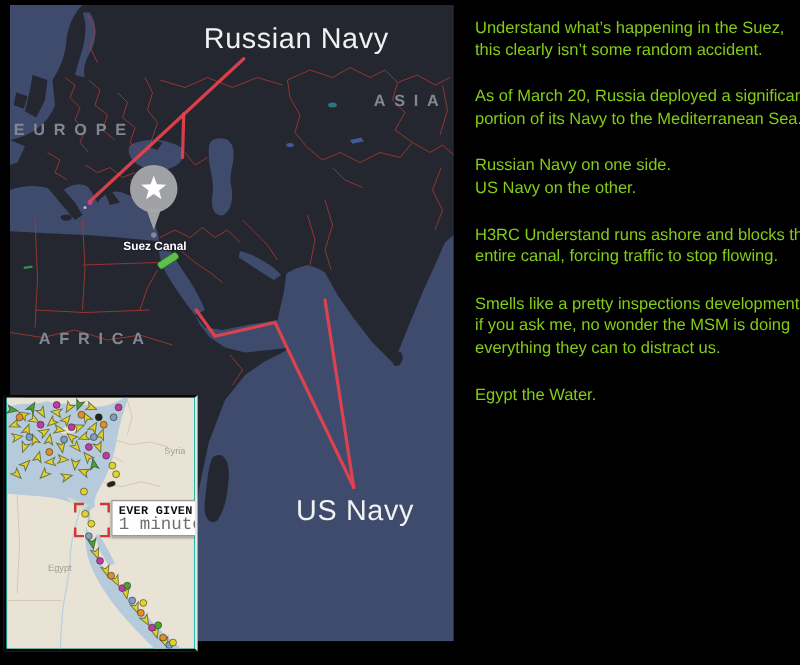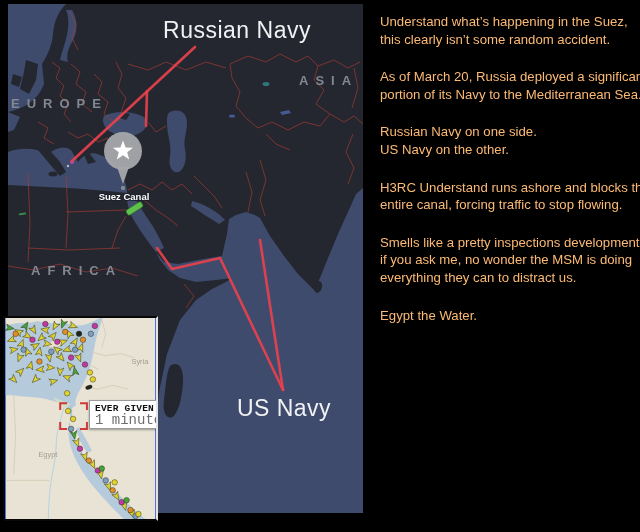--- a/index.html
+++ b/index.html
@@ -5,32 +5,32 @@
   html,body{margin:0;padding:0;background:#000;}
   body{width:640px;height:532px;position:relative;overflow:hidden;
        font-family:"Liberation Sans",sans-serif;}
   
   .map-panel{position:absolute;left:8px;top:4px;width:355px;height:509px;
              background:#242730;overflow:hidden;}
   .map-panel svg{display:block;width:355px;height:509px;}
   
   .inset{position:absolute;left:3px;top:316px;width:155px;height:205px;
          box-sizing:border-box;border:2px solid #070707;border-right:2px solid #e4e4e4;
-         background:#1d4ed8;overflow:hidden;z-index:5;}
+         background:#14b8a6;overflow:hidden;z-index:5;}
   .inset svg{display:block;width:100%;height:100%;}
   .callout{position:absolute;left:84px;top:82px;background:#ffffff;
            border:1px solid #9a9a9a;padding:2px 5px 3px 5px;z-index:6;
            box-shadow:0 1px 2px rgba(0,0,0,.35);white-space:nowrap;font-family:Liberation Mono, monospace;}
   .callout .t{font-size:9.5px;font-weight:800;color:#111;letter-spacing:.2px;line-height:12px;}
   .callout .s{font-size:14px;color:#6f6f6f;line-height:10px;}
   
   .post-column{position:absolute;left:380px;top:13px;width:260px;height:519px;
                overflow:hidden;}
   .post-column p{margin:0 0 20px 0;font-size:13.2px;line-height:17.6px;
-                 color:#fdba74;white-space:pre;}
+                 color:#84cc16;white-space:pre;}
   
   .nav-label{fill:#f0f1f3;font-size:23px;letter-spacing:.5px;}
   .continent{fill:#828791;font-size:13px;font-weight:bold;letter-spacing:7px;}
   .suez-label{fill:#ffffff;font-size:9.5px;font-weight:bold;paint-order:stroke;
               stroke:#1d212b;stroke-width:2px;}
   .inset-place{fill:#a29c8f;font-size:7.5px;}
 </style>
 </head>
 <body>
 

